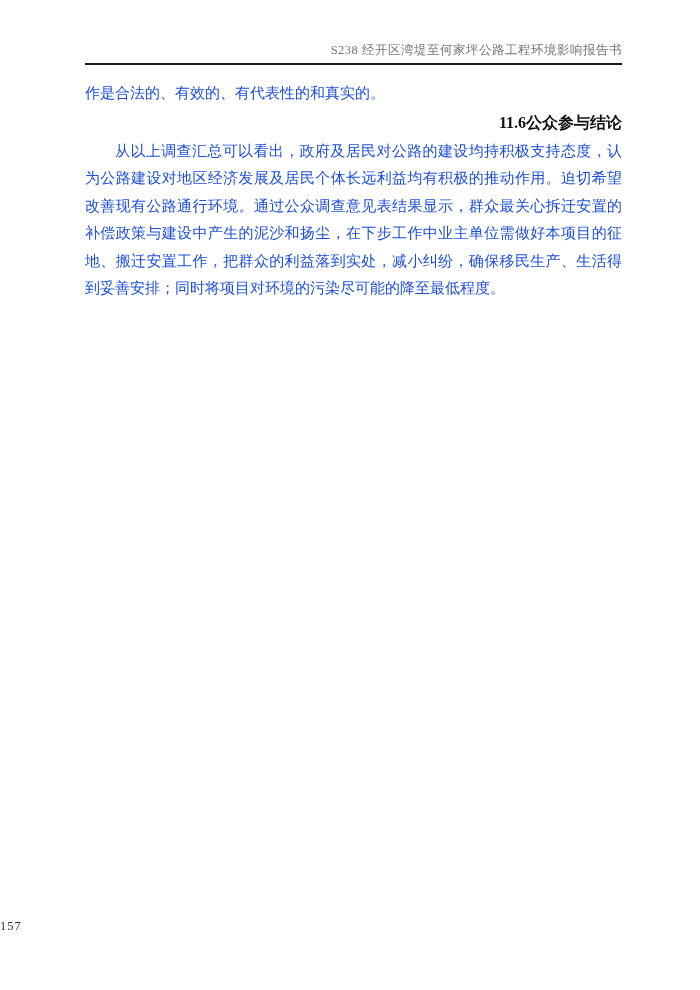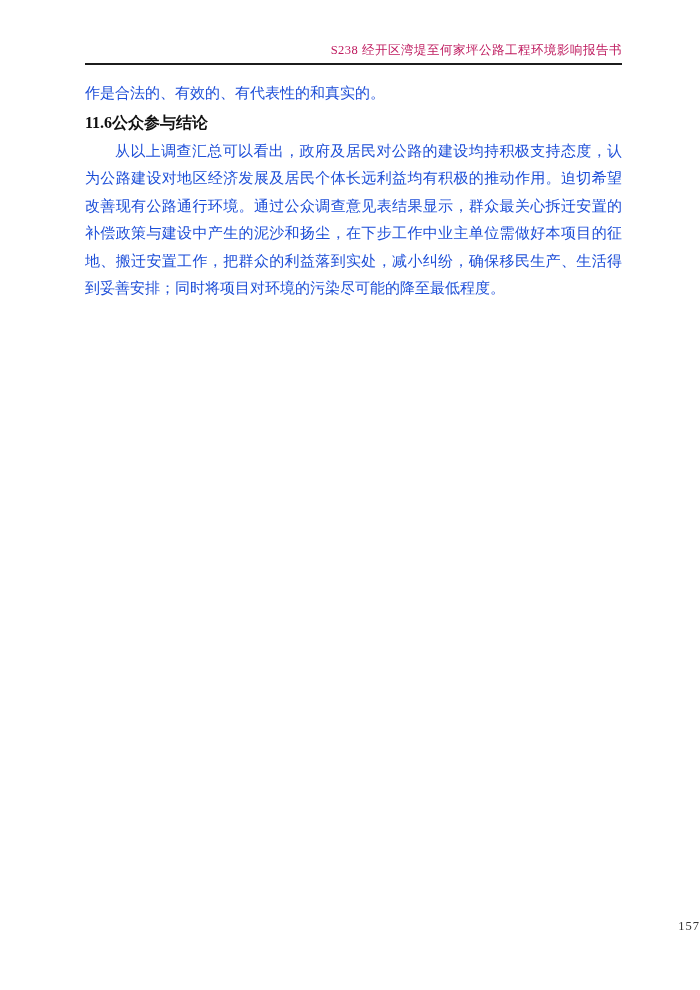--- a/index.html
+++ b/index.html
@@ -21,21 +21,21 @@
     left: 85px;
     width: 537px;
     border-bottom: 2px solid #1c1c1c;
     padding-bottom: 5px;
   }
   .header-title {
     text-align: right;
     font-size: 12.5px;
     line-height: 16px;
     letter-spacing: 0.5px;
-    color: #be185d;
+    color: #737373;
   }
   .content {
     position: absolute;
     top: 80px;
     left: 85px;
     width: 537px;
   }
   .para {
     font-size: 15px;
     line-height: 27.5px;
@@ -45,27 +45,28 @@
     word-break: break-all;
   }
   .para.no-indent {
     text-indent: 0;
   }
   .section-heading {
     font-size: 16px;
     font-weight: bold;
     line-height: 30px;
     color: #111111;
+    text-align: right;
   }
   .footer {
     position: absolute;
     top: 916px;
     left: 0;
     width: 700px;
-    text-align: right;
+    text-align: left;
   }
   .page-number {
     font-size: 12.5px;
     color: #333333;
     letter-spacing: 1px;
   }
 </style>
 </head>
 <body>
 

